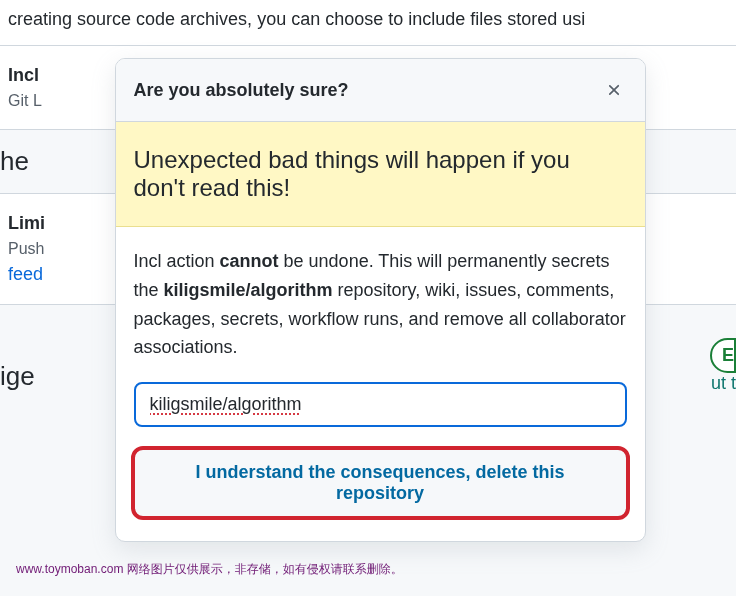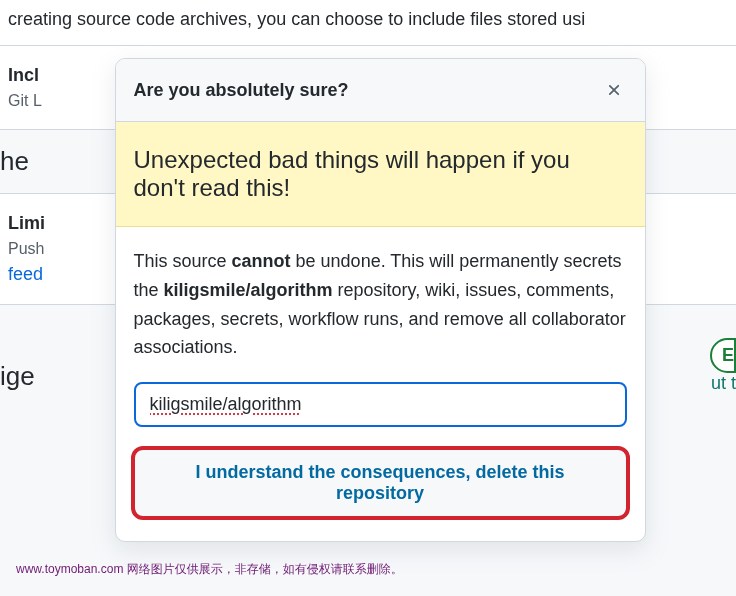--- a/index.html
+++ b/index.html
@@ -176,21 +176,21 @@
       <div class="modal-title">Are you absolutely sure?</div>
       <button class="close-btn">
         <svg viewBox="0 0 16 16" fill="currentColor">
             <path d="M3.72 3.72a.75.75 0 011.06 0L8 6.94l3.22-3.22a.75.75 0 111.06 1.06L9.06 8l3.22 3.22a.75.75 0 11-1.06 1.06L8 9.06l-3.22 3.22a.75.75 0 01-1.06-1.06L6.94 8 3.72 4.78a.75.75 0 010-1.06z"></path>
           </svg>
       </button>
     </div>
     <div class="modal-warning">Unexpected bad things will happen if you don't read this!</div>
     <div class="modal-body">
       <p class="body-text">
-        <span>This source </span><strong>cannot</strong><span> be undone. This will permanently secrets the </span><strong>kiligsmile/algorithm</strong><span> repository, wiki, issues, comments, packages, secrets, workflow runs, and remove all collaborator associations.</span>
+        <span>Incl action </span><strong>cannot</strong><span> be undone. This will permanently secrets the </span><strong>kiligsmile/algorithm</strong><span> repository, wiki, issues, comments, packages, secrets, workflow runs, and remove all collaborator associations.</span>
       </p>
       <input type="text" class="confirm-input" spellcheck="false" value="kiligsmile/algorithm" style="">
       <button class="danger-btn">
         <span>I understand the consequences, delete this repository</span>
         <span class="danger-highlight"></span>
       </button>
     </div>
   </div>
 </div>
 

